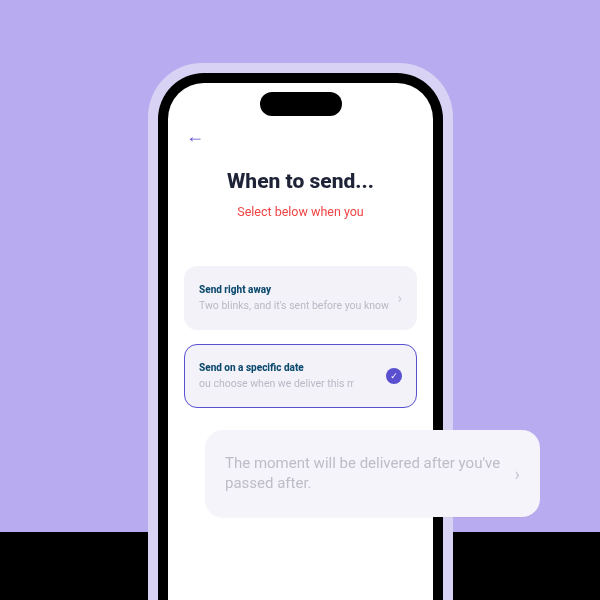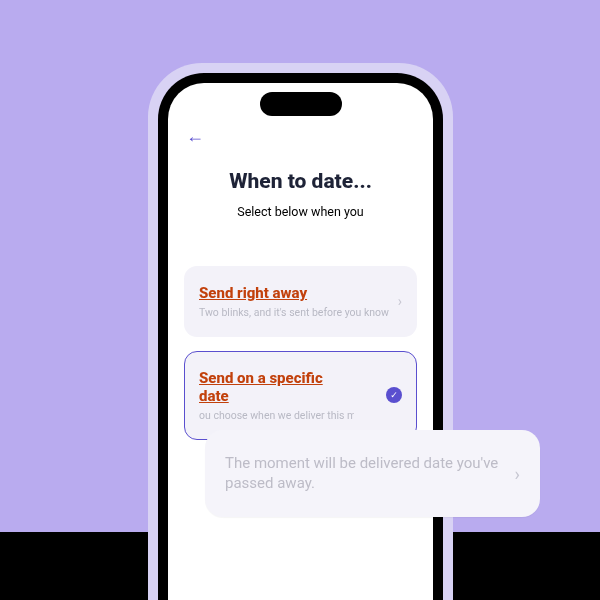--- a/index.html
+++ b/index.html
@@ -55,45 +55,44 @@
     .title {
       text-align: center;
       font-size: 21px;
       font-weight: 800;
       color: #1e2337;
       margin-bottom: 10px;
     }
     .subtitle {
       text-align: center;
       font-size: 12.5px;
-      color: #000000;
+      color: #ef4444;
       line-height: 1.5;
       margin-bottom: 44px;
     }
     .option {
       background: #f3f2f9;
       border-radius: 13px;
       padding: 17px 14px;
       margin-bottom: 14px;
       display: flex;
       align-items: center;
       justify-content: space-between;
       border: 1.5px solid transparent;
     }
     .option.selected {
       border: 1.6px solid #5a4fcf;
       gap: 26px;
     }
     .option-text { flex: 1; overflow: hidden; }
     .option-title {
-      font-size: 15px;
+      font-size: 10px;
       font-weight: 800;
-      color: #c2410c;
+      color: #0c4a6e;
       margin-bottom: 4px;
-      text-decoration: underline;
     }
     .option-sub {
       font-size: 10.5px;
       color: #b8b9c4;
       white-space: nowrap;
     }
     .chevron {
       color: #c7c7d2;
       font-size: 14px;
       flex-shrink: 0;
@@ -151,21 +150,21 @@
   <div class="bg"></div>
   <div class="phone-halo"></div>
 
   <div class="phone-frame">
     <div class="phone-screen">
       <div class="notch"></div>
 
       <div class="screen-content">
         <span class="back-arrow">←</span>
 
-        <div class="title">When to date...</div>
+        <div class="title">When to send...</div>
         <div class="subtitle">
           <span>Select below when you</span><br>
         </div>
 
         <div class="option">
           <div class="option-text">
             <div class="option-title">Send right away</div>
             <div class="option-sub">Two blinks, and it's sent before you know it.</div>
           </div>
           <div class="chevron">›</div>
@@ -177,17 +176,17 @@
             <div class="option-sub">ou choose when we deliver this moment.</div>
           </div>
           <div class="check-badge">✓</div>
         </div>
       </div>
     </div>
   </div>
 
   <div class="float-card">
     <div class="float-text">
-      <div class="float-sub">The moment will be delivered date you've passed away.</div>
+      <div class="float-sub">The moment will be delivered after you've passed after.</div>
     </div>
     <div class="float-chevron">›</div>
   </div>
 </div>
 
 </body></html>

